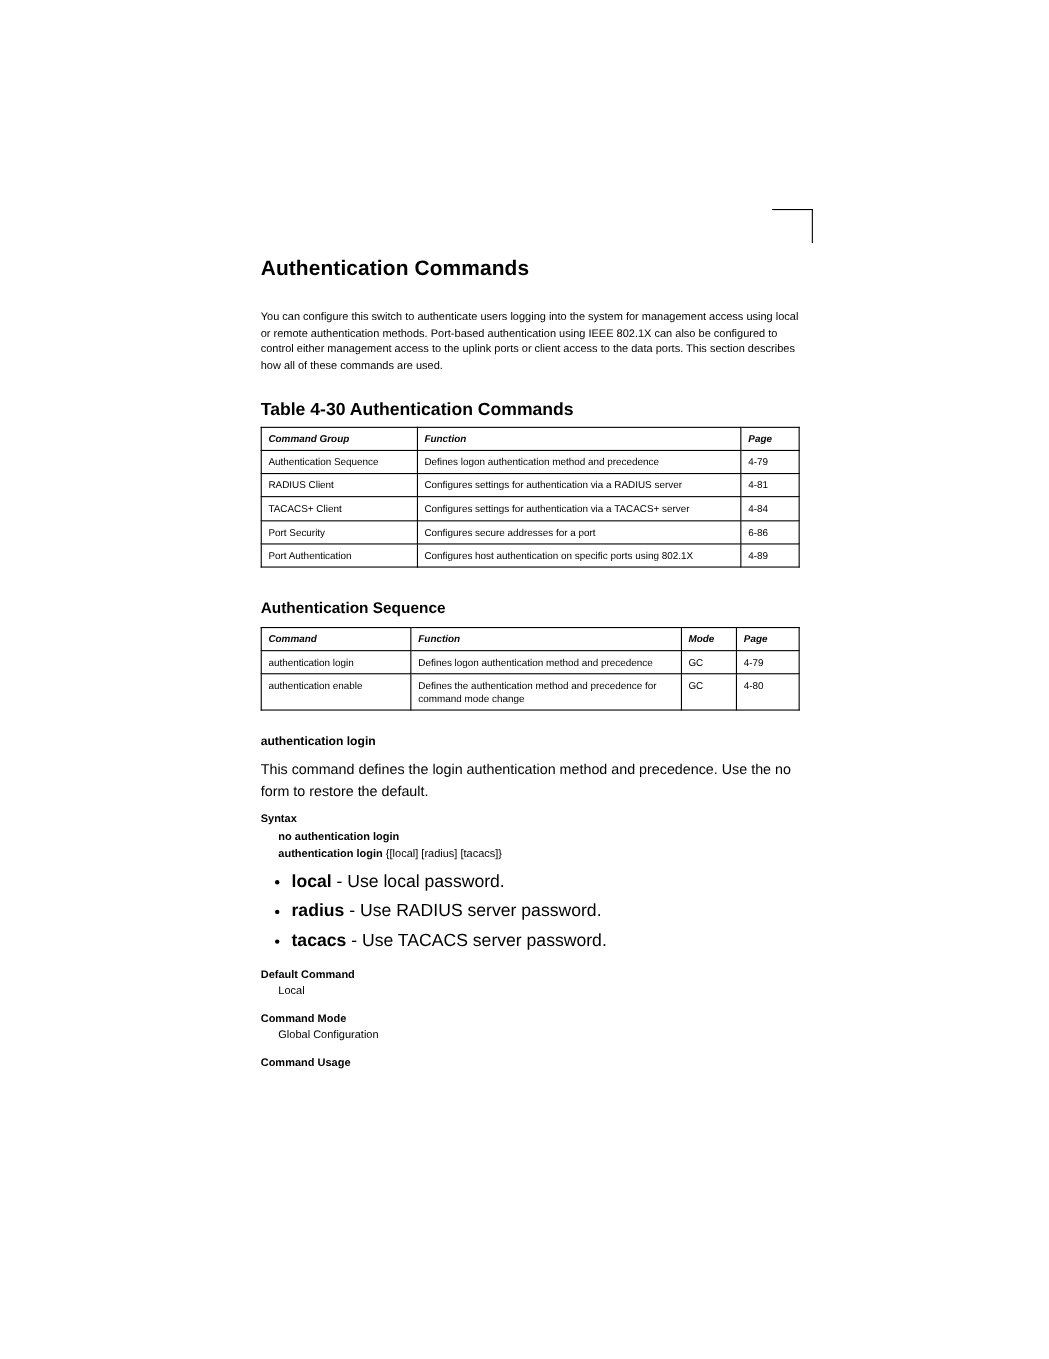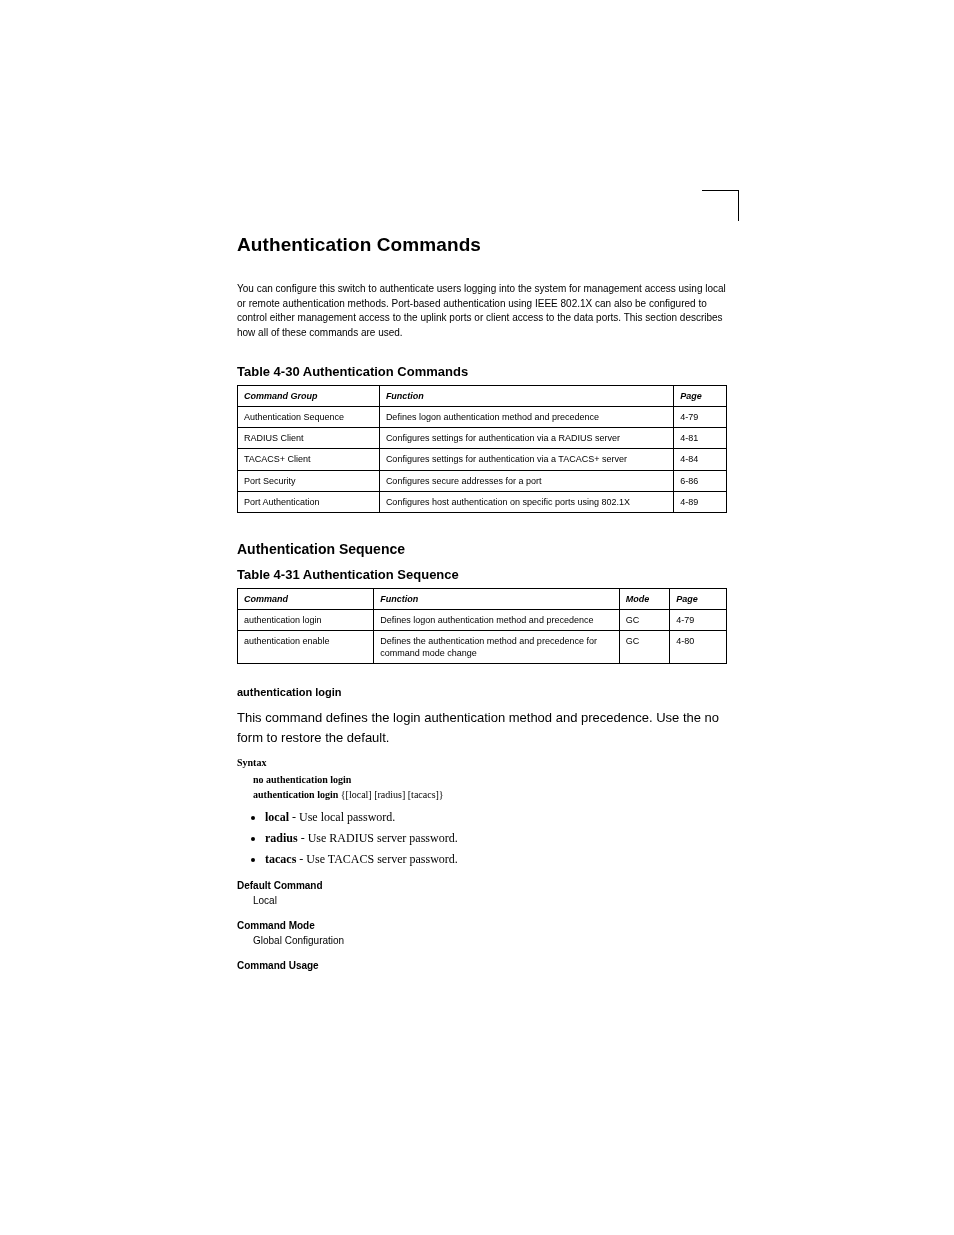--- a/index.html
+++ b/index.html
@@ -37,21 +37,21 @@
     letter-spacing: 0.1px;
     margin-bottom: 26px;
   }
   .para {
     font-size: 10px;
     line-height: 1.45;
     color: #000;
     margin-bottom: 24px;
   }
   .tbl-caption {
-    font-size: 13px;
+    font-size: 16px;
     font-weight: 700;
     margin-top: 10px;
     margin-bottom: 6px;
   }
   table {
     border-collapse: collapse;
     width: 490px;
     font-size: 9px;
     color: #000;
   }
@@ -87,40 +87,39 @@
     font-weight: 700;
     margin-top: 22px;
     margin-bottom: 10px;
   }
   .body-text {
     font-size: 13px;
     line-height: 1.5;
   }
   .syntax-block {
     margin-top: 10px;
-    font-family: Liberation Serif, serif;
   }
   .syntax-label {
     font-size: 10px;
     font-weight: 700;
     margin-bottom: 4px;
   }
   .syntax-line {
     font-size: 10px;
     line-height: 1.5;
     padding-left: 16px;
   }
   .bold { font-weight: 700; }
   ul.args {
     list-style: disc;
     padding-left: 28px;
     margin: 6px 0 0 0;
   }
   ul.args li {
-    font-size: 12px;
+    font-size: 16px;
     line-height: 1.55;
     margin-bottom: 2px;
   }
   .def-label {
     font-size: 10px;
     font-weight: 700;
     margin-top: 12px;
     margin-bottom: 2px;
   }
   .def-text {
@@ -174,21 +173,20 @@
         <tr>
           <td>Port Authentication</td>
           <td>Configures host authentication on specific ports using 802.1X</td>
           <td>4-89</td>
         </tr>
       </tbody>
     </table>
 
     <div class="h2">Authentication Sequence</div>
 
-    <div class="tbl-caption">Table 4-31  Authentication Sequence</div>
     <table class="t2">
       <thead>
         <tr>
           <th class="c1">Command</th>
           <th class="c2">Function</th>
           <th class="c3">Mode</th>
           <th class="c4">Page</th>
         </tr>
       </thead>
       <tbody>

